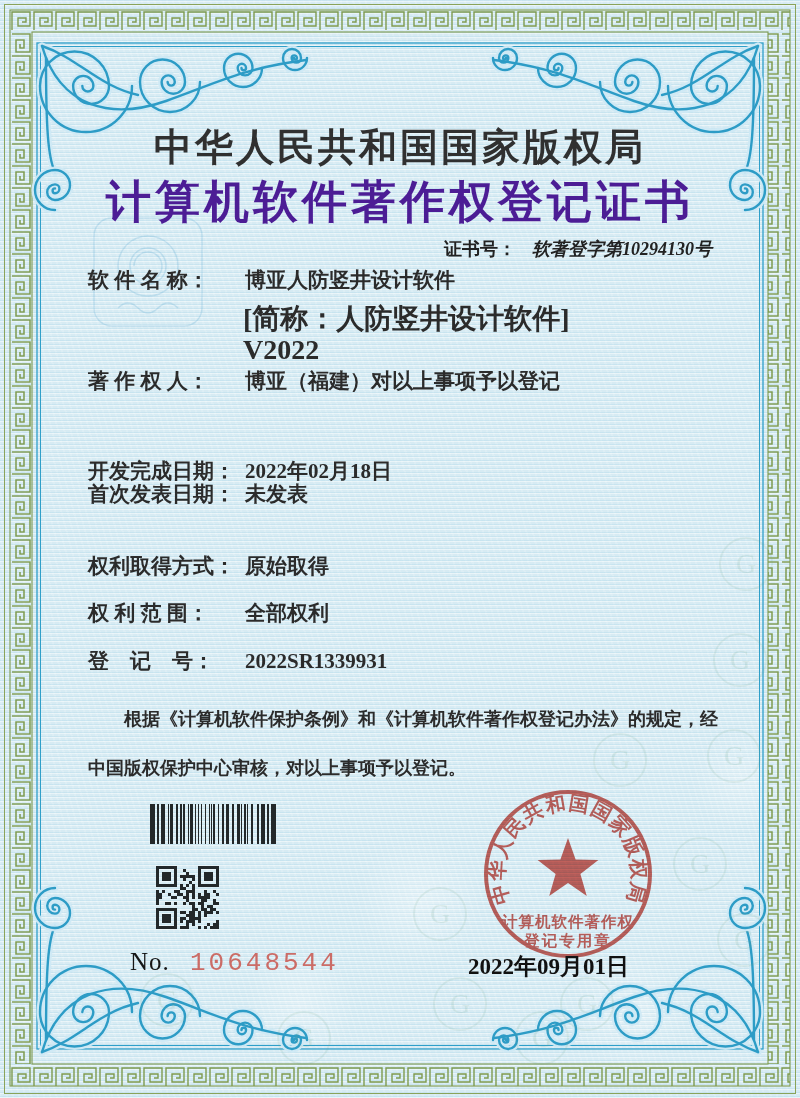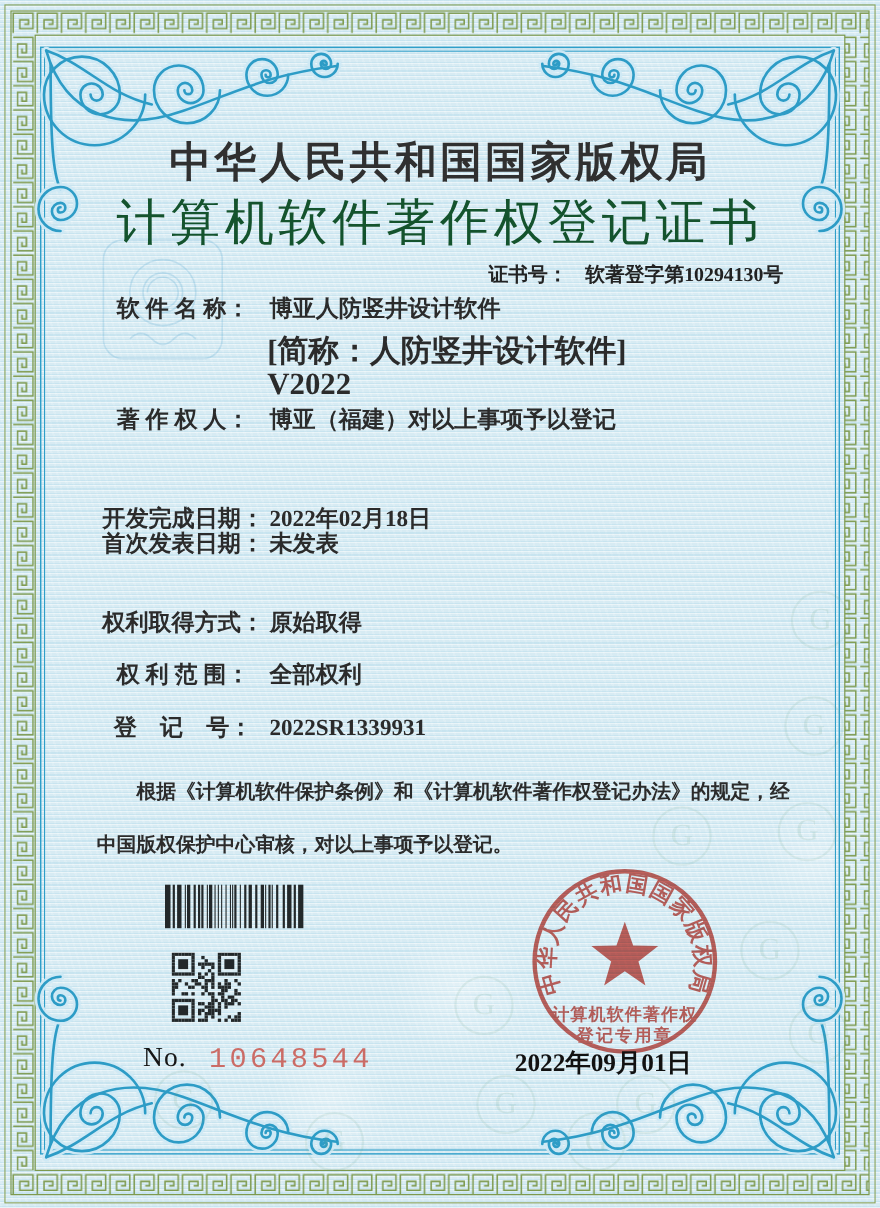--- a/index.html
+++ b/index.html
@@ -20,26 +20,26 @@
       repeating-linear-gradient(75deg, rgba(255,255,255,.14) 0 2px, transparent 2px 6px);
   }
   svg{display:block}
   .abs{position:absolute;}
   .authority{
     left:0;right:0;top:122px;text-align:center;
     font-size:38px;font-weight:bold;letter-spacing:3px;color:#303030;
   }
   .cert-title{
     left:0;right:0;top:172px;text-align:center;
-    font-size:45px;font-weight:normal;letter-spacing:4px;color:#14532d;
+    font-size:45px;font-weight:bold;letter-spacing:4px;color:#4c1d95;
   }
   .cert-no-line{right:88px;top:237px;font-size:18px;font-weight:bold;color:#222;}
-  .cert-no-line .num{margin-left:16px;}
+  .cert-no-line .num{margin-left:16px;font-style:italic;}
   .field{left:88px;font-size:21px;font-weight:bold;white-space:nowrap;}
-  .field .lbl{display:inline-block;min-width:157px;text-align:center;}
+  .field .lbl{display:inline-block;min-width:157px;}
   .cont-line{left:243px;font-size:28px;font-weight:bold;white-space:nowrap;}
   .paragraph{
     left:88px;top:695px;width:630px;
     font-size:18px;font-weight:bold;line-height:49px;
     text-indent:2em;text-align:justify;
   }
   .serial-prefix{left:130px;top:948px;font-size:25px;color:#161616;letter-spacing:1px;}
   .serial-number{
     left:190px;top:948px;font-size:26px;letter-spacing:3px;
     font-family:"Liberation Mono","DejaVu Sans Mono",monospace;

